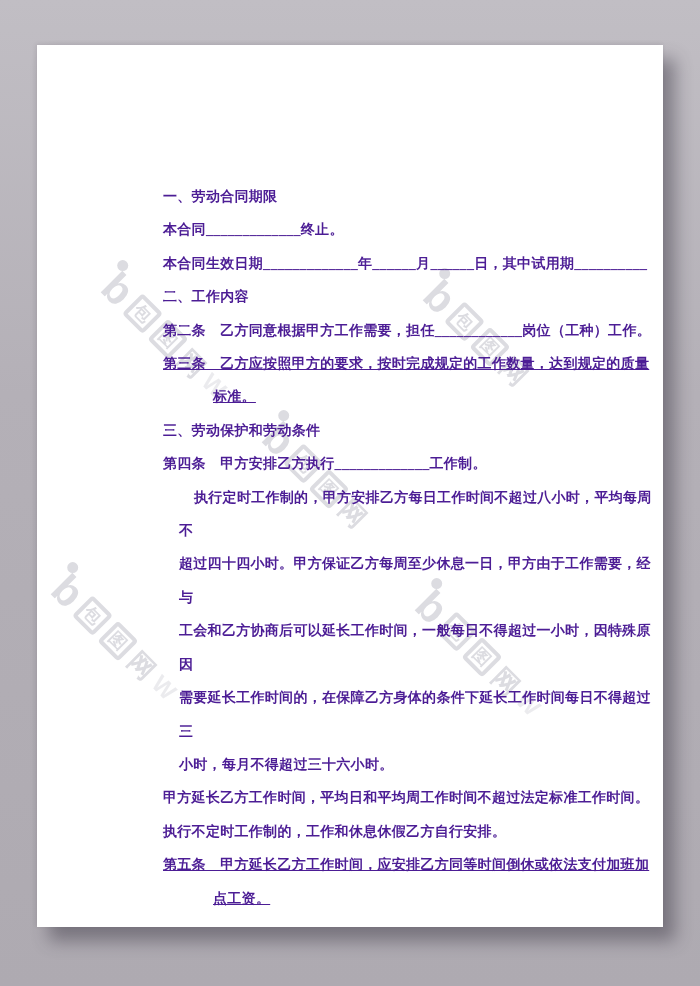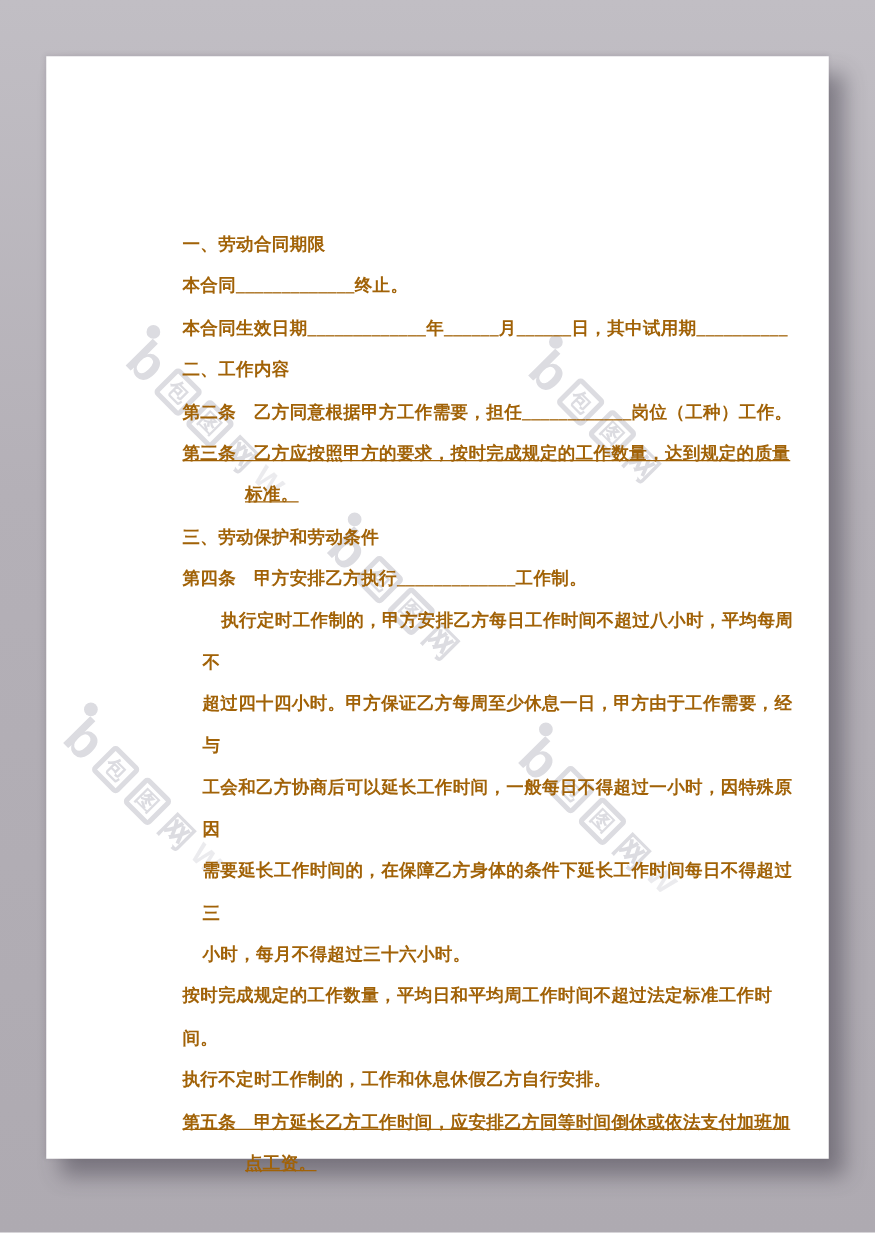--- a/index.html
+++ b/index.html
@@ -56,23 +56,23 @@
   .wm .wm-net { font-size: 26px; line-height: 1; }
   .wm .wm-ghost { font-size: 24px; line-height: 1; opacity: 0.55; }
   .wm.u1 { left: 85px;  top: 222px; }
   .wm.u2 { left: 407px; top: 230px; }
   .wm.u3 { left: 246px; top: 372px; }
   .wm.u4 { left: 35px;  top: 524px; }
   .wm.u5 { left: 399px; top: 540px; }
   
   .doc {
     position: absolute;
-    left: 109px; top: 135px;
+    left: 126px; top: 135px;
     width: 500px;
-    color: #a16207;
+    color: #4c1d95;
   }
   .doc p {
     font-size: 14px;
     line-height: 33.4px;
     font-weight: bold;
     letter-spacing: 0.3px;
     white-space: pre-line;
   }
   .doc p.hang { padding-left: 50px; text-indent: -50px; text-decoration: underline; }
   .doc p.findent { text-indent: 15px; margin-left: 16px; }
@@ -124,19 +124,19 @@
     <p class="plain">第二条　乙方同意根据甲方工作需要，担任____________岗位（工种）工作。</p>
     <p class="hang">第三条　乙方应按照甲方的要求，按时完成规定的工作数量，达到规定的质量
 标准。</p>
     <p class="heading">三、劳动保护和劳动条件</p>
     <p class="plain">第四条　甲方安排乙方执行_____________工作制。</p>
     <p class="findent">执行定时工作制的，甲方安排乙方每日工作时间不超过八小时，平均每周不
 超过四十四小时。甲方保证乙方每周至少休息一日，甲方由于工作需要，经与
 工会和乙方协商后可以延长工作时间，一般每日不得超过一小时，因特殊原因
 需要延长工作时间的，在保障乙方身体的条件下延长工作时间每日不得超过三
 小时，每月不得超过三十六小时。</p>
-    <p class="plain">按时完成规定的工作数量，平均日和平均周工作时间不超过法定标准工作时间。</p>
+    <p class="plain">甲方延长乙方工作时间，平均日和平均周工作时间不超过法定标准工作时间。</p>
     <p class="plain">执行不定时工作制的，工作和休息休假乙方自行安排。</p>
     <p class="hang">第五条　甲方延长乙方工作时间，应安排乙方同等时间倒休或依法支付加班加
 点工资。</p>
   </div>
 
 </div>
 
 </body></html>

